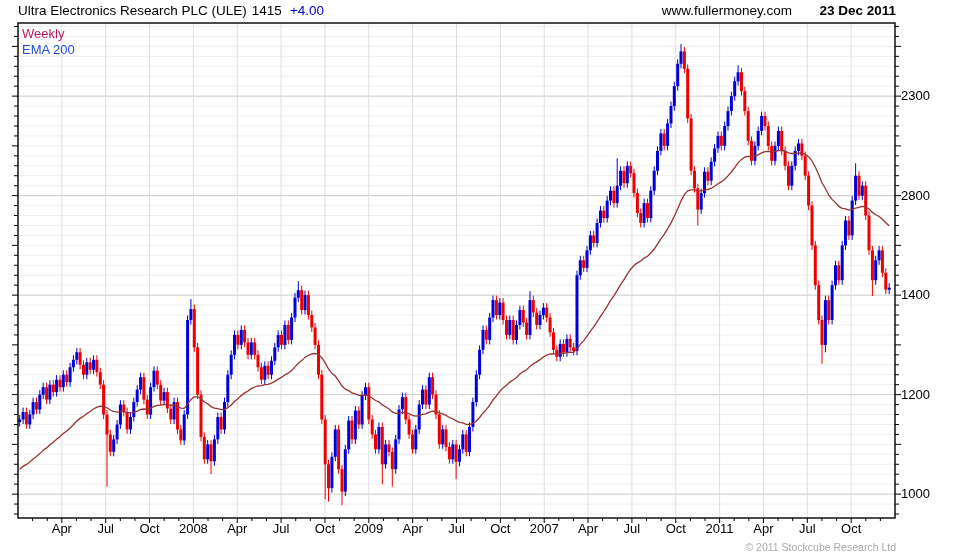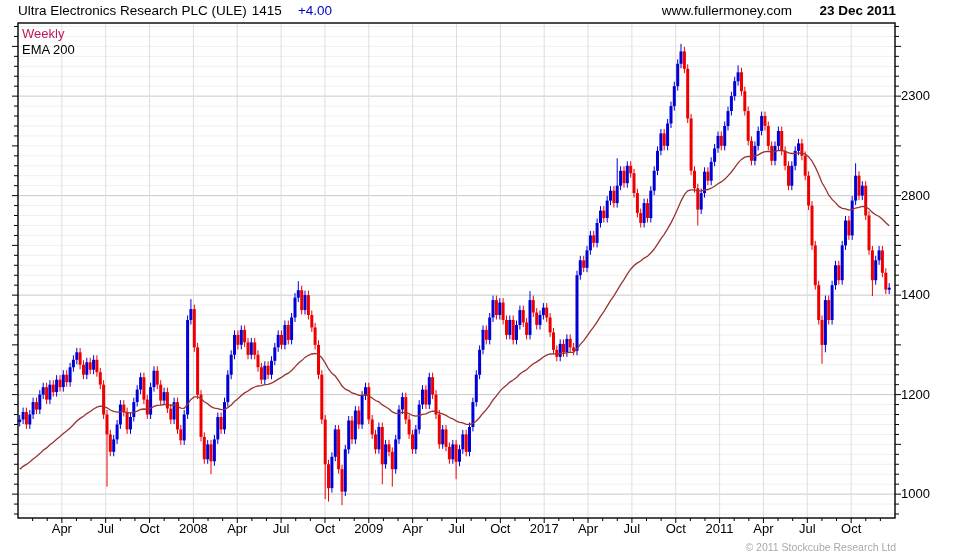--- a/index.html
+++ b/index.html
@@ -1,26 +1,26 @@
 <!DOCTYPE html>
 <html><head>
 <meta charset="utf-8">
 <style>
   html,body{margin:0;padding:0;background:#ffffff;}
   body{width:980px;height:560px;position:relative;overflow:hidden;
        font-family:"Liberation Sans","DejaVu Sans",sans-serif;color:#000;}
   .abs{position:absolute;}
   #chart-title{left:18px;top:3px;font-size:13.5px;white-space:nowrap;}
-  #chart-title .chg{color:#0000cc;margin-left:16px;}
+  #chart-title .chg{color:#0000cc;margin-left:8px;}
   #chart-title .px{margin-left:5px;}
   #site-url{top:3px;right:188px;font-size:13.5px;}
   #print-date{top:3px;right:84px;font-size:13.5px;font-weight:bold;}
   #legend{left:22px;top:26px;line-height:16px;font-size:13px;}
   #legend .tf{color:#be185d;display:block;}
-  #legend .ov{color:#000000;display:block;}
+  #legend .ov{color:#1d4ed8;display:block;}
   .y-label{position:absolute;left:901px;font-size:13px;width:48px;}
   .x-label{position:absolute;top:521px;font-size:13px;width:46px;text-align:center;}
   #copyright{right:84px;top:541px;font-size:10.5px;color:#a9a9a9;margin-left:6px;}
   #chart-svg{position:absolute;left:0;top:0;}
 </style>
 </head>
 <body>
 
 <svg id="chart-svg" width="980" height="560" viewBox="0 0 980 560">
     <g>
@@ -798,21 +798,21 @@
     <div class="x-label" style="left: 82.7px;">Jul</div>
     <div class="x-label" style="left: 126.55px;">Oct</div>
     <div class="x-label" style="left: 170.4px;">2008</div>
     <div class="x-label" style="left: 214.25px;">Apr</div>
     <div class="x-label" style="left: 258.1px;">Jul</div>
     <div class="x-label" style="left: 301.95px;">Oct</div>
     <div class="x-label" style="left: 345.8px;">2009</div>
     <div class="x-label" style="left: 389.65px;">Apr</div>
     <div class="x-label" style="left: 433.5px;">Jul</div>
     <div class="x-label" style="left: 477.35px;">Oct</div>
-    <div class="x-label" style="left: 521.2px;">2017</div>
+    <div class="x-label" style="left: 521.2px;">2007</div>
     <div class="x-label" style="left: 565.05px;">Apr</div>
     <div class="x-label" style="left: 608.9px;">Jul</div>
     <div class="x-label" style="left: 652.75px;">Oct</div>
     <div class="x-label" style="left: 696.6px;">2011</div>
     <div class="x-label" style="left: 740.45px;">Apr</div>
     <div class="x-label" style="left: 784.3px;">Jul</div>
     <div class="x-label" style="left: 828.15px;">Oct</div>
   </div>
 
 <div class="abs" id="copyright">© 2011 Stockcube Research Ltd</div>

